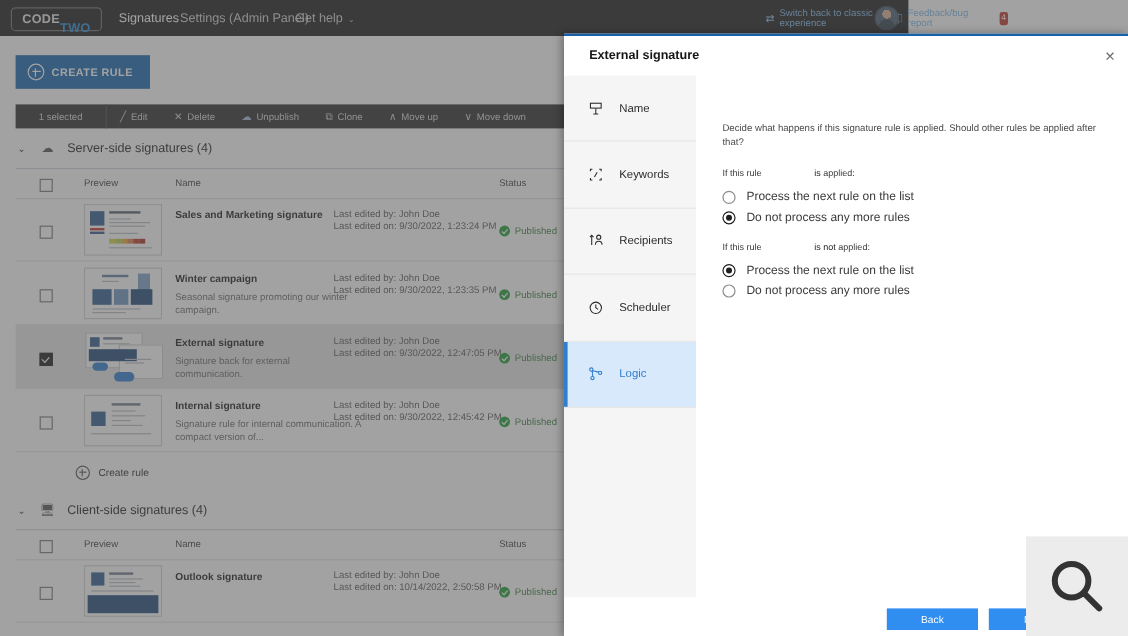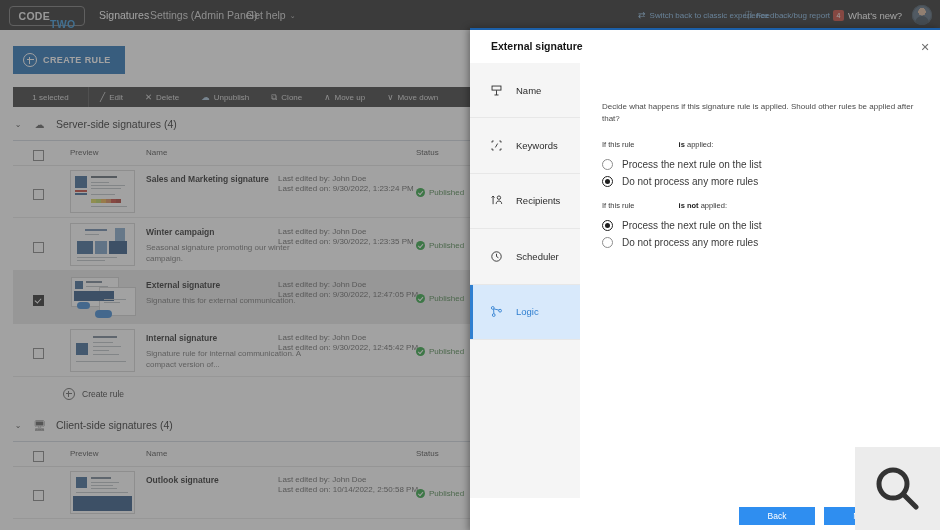--- a/index.html
+++ b/index.html
@@ -7,21 +7,21 @@
     width:940px;height:530px;overflow:hidden;
     font-family:"Liberation Sans", sans-serif;
     background:#fff;
     -webkit-font-smoothing:antialiased;
   }
   #app{position:relative;width:940px;height:530px;overflow:hidden;background:#f3f3f3;}
 
   
   #bg{position:absolute;inset:0;background:#ffffff;}
 
-  .topbar{position:absolute;left:0;top:0;width:940px;height:30px;background:#1b1b1b;}
+  .topbar{position:absolute;left:0;top:0;width:757px;height:30px;background:#1b1b1b;}
   .topbar-inner{position:relative;width:100%;height:100%;}
   .logo{position:absolute;left:9px;top:6px;width:74px;height:18px;border:1px solid #6d6d6d;border-radius:4px;
         display:flex;align-items:center;justify-content:center;letter-spacing:.3px;}
   .logo span{font-size:10.5px;font-weight:bold;}
   .logo .c-code{color:#e8e8e8;}
   .logo .c-two{color:#2a8fd6;margin-top:16px;}
 
   .nav-tab{position:absolute;top:0;height:30px;display:flex;align-items:center;
            font-size:10.5px;color:#cfcfcf;padding:0 6px;}
   .nav-tab.active{color:#ffffff;border-bottom:2px solid #2f7fd0;}
@@ -105,21 +105,21 @@
   .nv{position:relative;height:54.4px;display:flex;align-items:center;gap:13px;padding-left:20px;
       border-bottom:1px solid #e7e7e7;font-size:9.5px;color:#2b2b2b;}
   .nv.active{background:#d8e9fb;color:#2f7fd0;}
   .nv.active:before{content:"";position:absolute;left:0;top:0;bottom:0;width:3px;background:#2f7fd0;}
   .nv .nico{width:13px;height:13px;display:flex;align-items:center;justify-content:center;}
   .nv svg{display:block;}
 
   .m-main{position:absolute;left:110px;top:0;width:360px;height:435px;background:#fff;}
   .m-desc{position:absolute;left:22px;top:38px;width:318px;font-size:8px;color:#4a4a4a;line-height:12px;}
   .q-lbl{position:absolute;left:22px;font-size:7.5px;color:#3a3a3a;}
-  .q-lbl b{font-weight:bold;color:#1c1c1c;padding-left:42px;}
+  .q-lbl b{font-weight:normal;color:#1c1c1c;padding-left:42px;}
   .opt{position:absolute;left:22px;display:flex;align-items:center;gap:9px;font-size:10px;color:#3a3a3a;}
   .radio{width:9px;height:9px;border:1px solid #8d8d8d;border-radius:50%;background:#fff;position:relative;flex:0 0 auto;}
   .radio.on{border-color:#1f1f1f;}
   .radio.on:after{content:"";position:absolute;left:2px;top:2px;width:5px;height:5px;border-radius:50%;background:#1f1f1f;}
 
   .m-foot{position:absolute;left:0;top:468px;width:470px;height:34px;background:#fff;border-top:1px solid #ffffff;}
   .fbtn{position:absolute;top:8px;height:18px;width:76px;background:#2f8ef0;color:#fff;font-size:8.5px;
         display:flex;align-items:center;justify-content:center;}
   .fbtn.back{right:125px;}
   .fbtn.next{right:40px;}
@@ -284,21 +284,21 @@
             <div class="ln" style="left:15px;top:4px;width:16px;background:#6a7a8c;height:2px;"></div>
             <div class="ln" style="left:15px;top:9px;width:22px;"></div>
             <div class="bar" style="left:3px;top:14px;width:40px;height:10px;background:#1f4b7a;"></div>
             <div class="ln" style="left:33px;top:22px;width:22px;"></div>
             <div class="ln" style="left:33px;top:25px;width:16px;"></div>
             <div class="bar" style="left:6px;top:25px;width:13px;height:7px;background:#2f7fd0;border-radius:4px;"></div>
             <div class="bar" style="left:24px;top:33px;width:17px;height:8px;background:#2f7fd0;border-radius:4px;"></div>
           </div>
         </div>
         <div class="rname" style="top:10px;">External signature</div>
-        <div class="rdesc" style="top:25px;">Signature this for external communication.</div>
+        <div class="rdesc" style="top:25px;">Signature back for external communication.</div>
         <div class="redit" style="top:10px;">Last edited by: John Doe</div>
         <div class="redit" style="top:20px;">Last edited on: 9/30/2022, 12:47:05 PM</div>
         <div class="rstat" style="top:24px;">
           <span class="ok"></span>
           <span>Published</span>
         </div>
       </div>
 
       <div class="row" style="top:293px;height:53px;">
         <span class="rcb" style="top:22px;"><span class="chk"></span></span>

